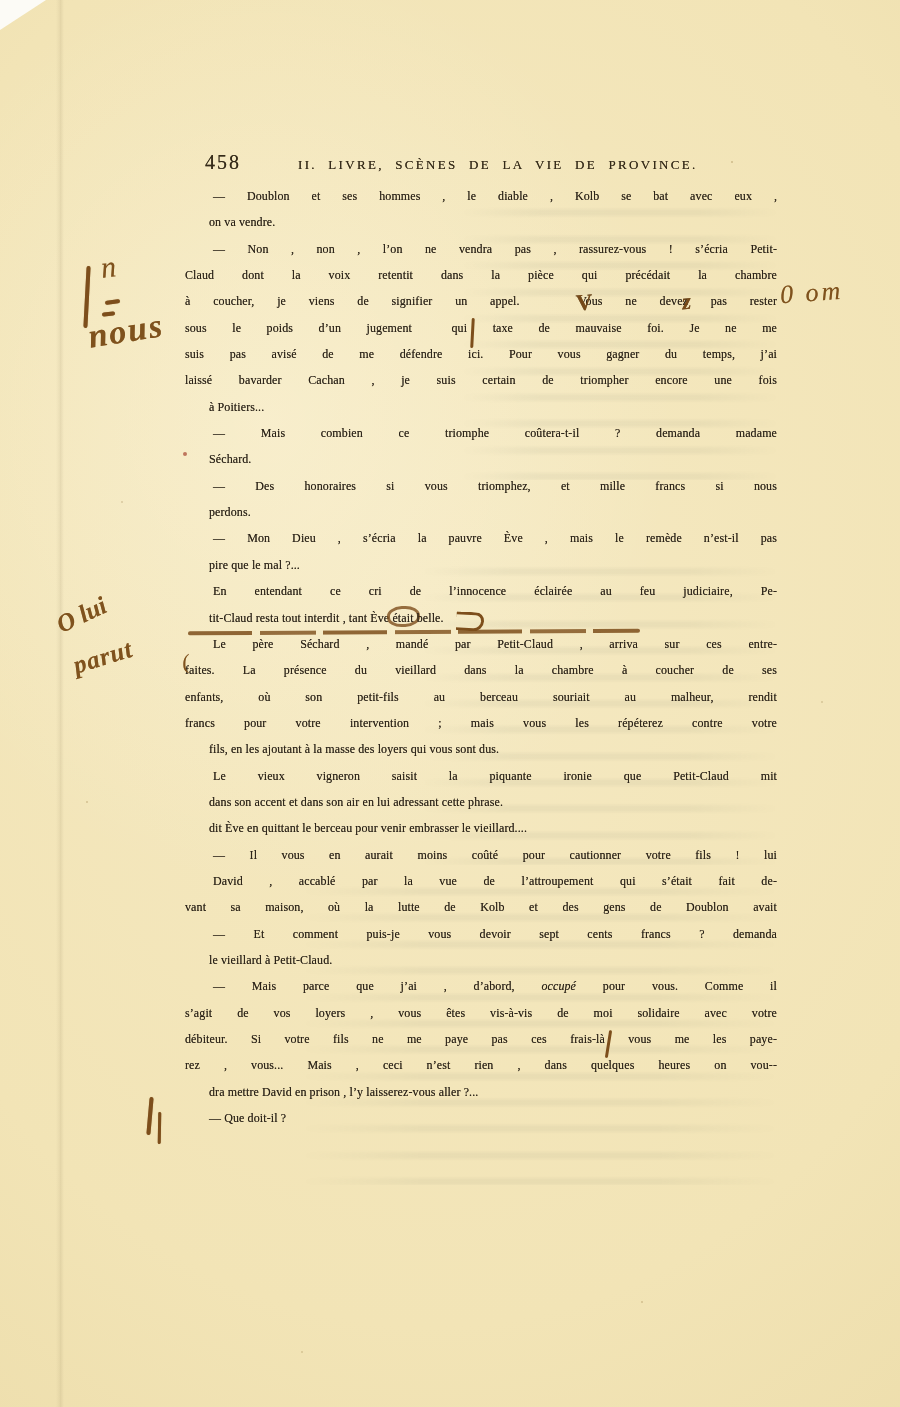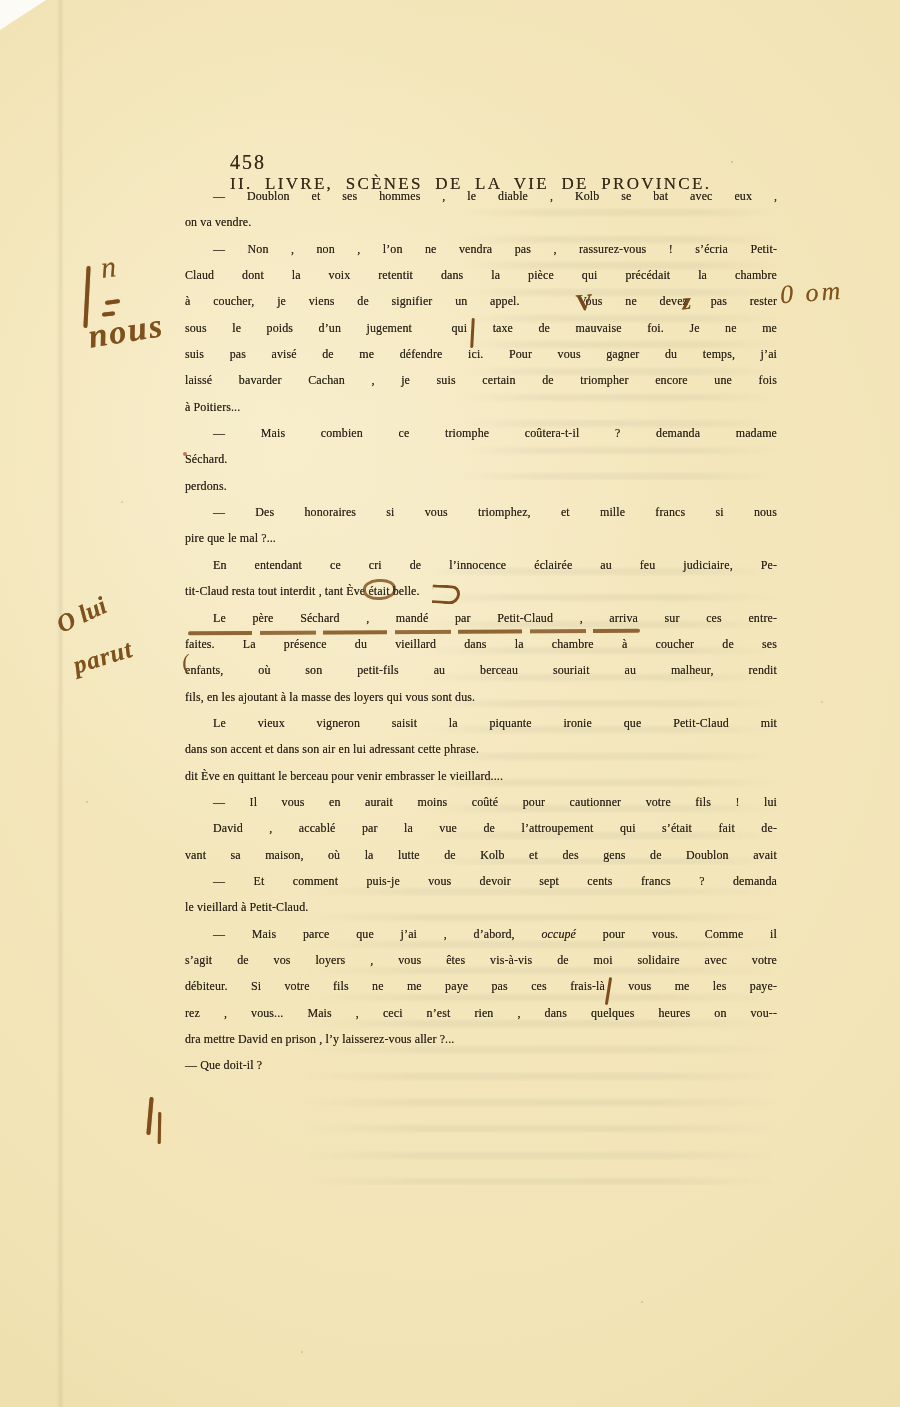--- a/index.html
+++ b/index.html
@@ -24,31 +24,31 @@
                 -63px 48px 0 -1px rgba(150,120,65,.3);}
   .ghost{position:absolute;opacity:.075;filter:blur(1.7px);pointer-events:none;
     background:repeating-linear-gradient(0deg, rgba(105,112,92,.95) 0 7px, transparent 7px 26.35px);
     -webkit-mask-image:linear-gradient(90deg,transparent,#000 25%,#000 75%,transparent);
     mask-image:linear-gradient(90deg,transparent,#000 25%,#000 75%,transparent);}
   .g1{left:460px;top:200px;width:320px;height:280px;}
   .g2{left:420px;top:565px;width:360px;height:300px;}
   .g3{left:300px;top:885px;width:480px;height:300px;}
 
   .page-head{position:absolute;left:185px;top:151px;width:592px;display:flex;align-items:baseline;
-    color:#342a18;flex-direction:column;}
+    color:#342a18;}
   .folio{font-size:20px;letter-spacing:2px;margin-left:20px;text-shadow:0 0 .5px rgba(52,42,24,.7);}
-  .running-title{font-size:17px;letter-spacing:2.3px;word-spacing:6px;margin-left:45px;
+  .running-title{font-size:13px;letter-spacing:2.3px;word-spacing:6px;margin-left:57px;
     text-shadow:0 0 .4px rgba(52,42,24,.7);text-align:center;}
 
   .page-body{position:absolute;left:185px;top:183px;width:592px;color:#2b2318;}
   .ln{height:26.35px;line-height:26.35px;font-size:12px;letter-spacing:.1px;
     text-align:justify;text-align-last:justify;white-space:normal;
     text-shadow:0 0 .5px rgba(43,35,24,.65);}
   .ind{text-indent:28px;}
-  .end{text-align-last:left;}
+  .end{text-align-last:left;margin-left:24px;}
   .em{font-style:italic;margin-top:10px;}
 
   
   .hw{position:absolute;color:#7f521d;font-style:italic;pointer-events:none;
     text-shadow:0 0 .6px rgba(127,82,29,.55);}
   .hw-b{font-weight:bold;}
   .stroke{position:absolute;background:#7d4e1b;border-radius:3px;box-shadow:0 0 .7px rgba(125,78,27,.6);}
 
   .mk-v{position:relative;margin-left:36px;}
   .mk-v::before{content:attr(data-ch);position:absolute;left:-2px;top:-4px;color:rgba(122,74,22,.92);
@@ -96,28 +96,30 @@
     <div class="ln end">on va vendre.</div>
     <div class="ln ind">— Non , non , l’on ne vendra pas , rassurez-vous ! s’écria Petit-</div>
     <div class="ln">Claud dont la voix retentit dans la pièce qui précédait la chambre</div>
     <div class="ln">à coucher, je viens de signifier un appel. <span class="mk-v" data-ch="V">Vous</span> ne <span class="mk-z" data-ch="z">devez</span> pas rester</div>
     <div class="ln">sous le poids d’un jugement <span class="mk-bar" data-ch="">qui</span> taxe de mauvaise foi. Je ne me</div>
     <div class="ln">suis pas avisé de me défendre ici. Pour vous gagner du temps, j’ai</div>
     <div class="ln">laissé bavarder Cachan , je suis certain de triompher encore une fois</div>
     <div class="ln end">à Poitiers...</div>
     <div class="ln ind">— Mais combien ce triomphe coûtera-t-il ? demanda madame</div>
     <div class="ln end">Séchard.</div>
+    <div class="ln ind">— Des honoraires si vous triomphez, et mille francs si nous</div>
     <div class="ln end">perdons.</div>
-    <div class="ln ind">— Des honoraires si vous triomphez, et mille francs si nous</div>
+    <div class="ln ind">— Mon Dieu , s’écria la pauvre Ève , mais le remède n’est-il pas</div>
     <div class="ln end">pire que le mal ?...</div>
     <div class="ln ind">En entendant ce cri de l’innocence éclairée au feu judiciaire, Pe-</div>
     <div class="ln end">tit-Claud resta tout interdit , tant Ève <span class="mk-circle" data-ch="">était</span> <span class="mk-hook" data-ch="">belle.</span></div>
     <div class="ln ind">Le père Séchard , mandé par Petit-Claud , arriva sur ces entre-</div>
     <div class="ln">faites. La présence du vieillard dans la chambre à coucher de ses</div>
     <div class="ln">enfants, où son petit-fils au berceau souriait au malheur, rendit</div>
+    <div class="ln">francs pour votre intervention ; mais vous les répéterez contre votre</div>
     <div class="ln end">fils, en les ajoutant à la masse des loyers qui vous sont dus.</div>
     <div class="ln ind">Le vieux vigneron saisit la piquante ironie que Petit-Claud mit</div>
     <div class="ln end">dans son accent et dans son air en lui adressant cette phrase.</div>
     <div class="ln end">dit Ève en quittant le berceau pour venir embrasser le vieillard....</div>
     <div class="ln ind">— Il vous en aurait moins coûté pour cautionner votre fils ! lui</div>
     <div class="ln ind">David , accablé par la vue de l’attroupement qui s’était fait de-</div>
     <div class="ln">vant sa maison, où la lutte de Kolb et des gens de Doublon avait</div>
     <div class="ln ind">— Et comment puis-je vous devoir sept cents francs ? demanda</div>
     <div class="ln end">le vieillard à Petit-Claud.</div>
     <div class="ln ind"><span>— Mais parce que j’ai , d’abord, </span><span class="em">occupé</span><span> pour vous. Comme il</span></div>

